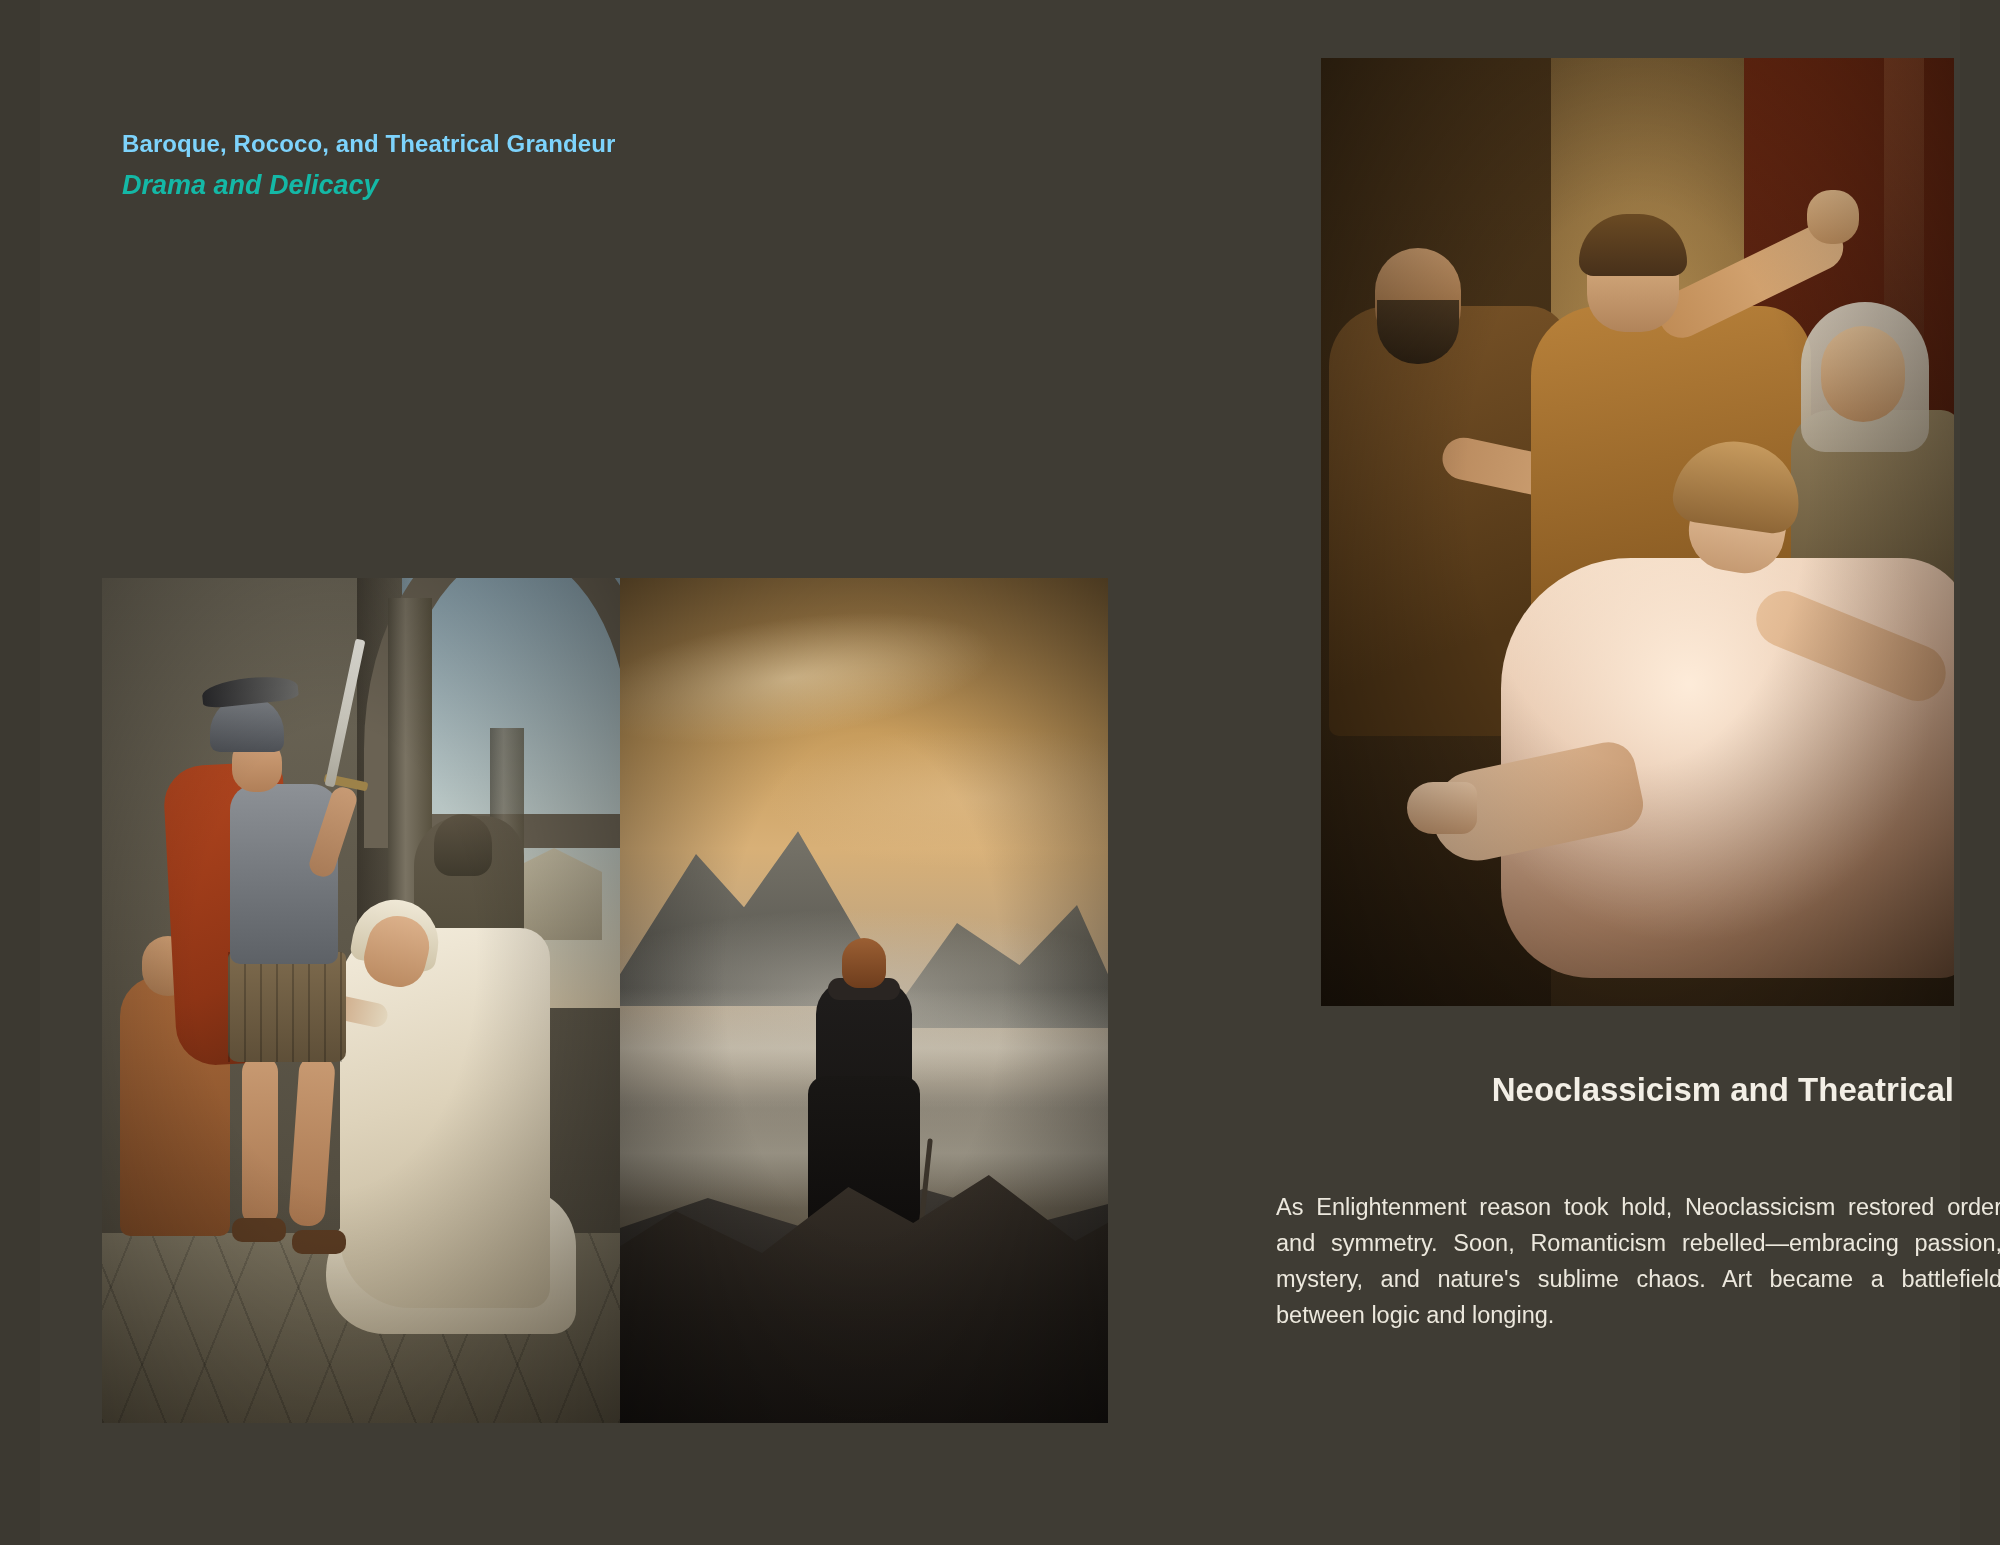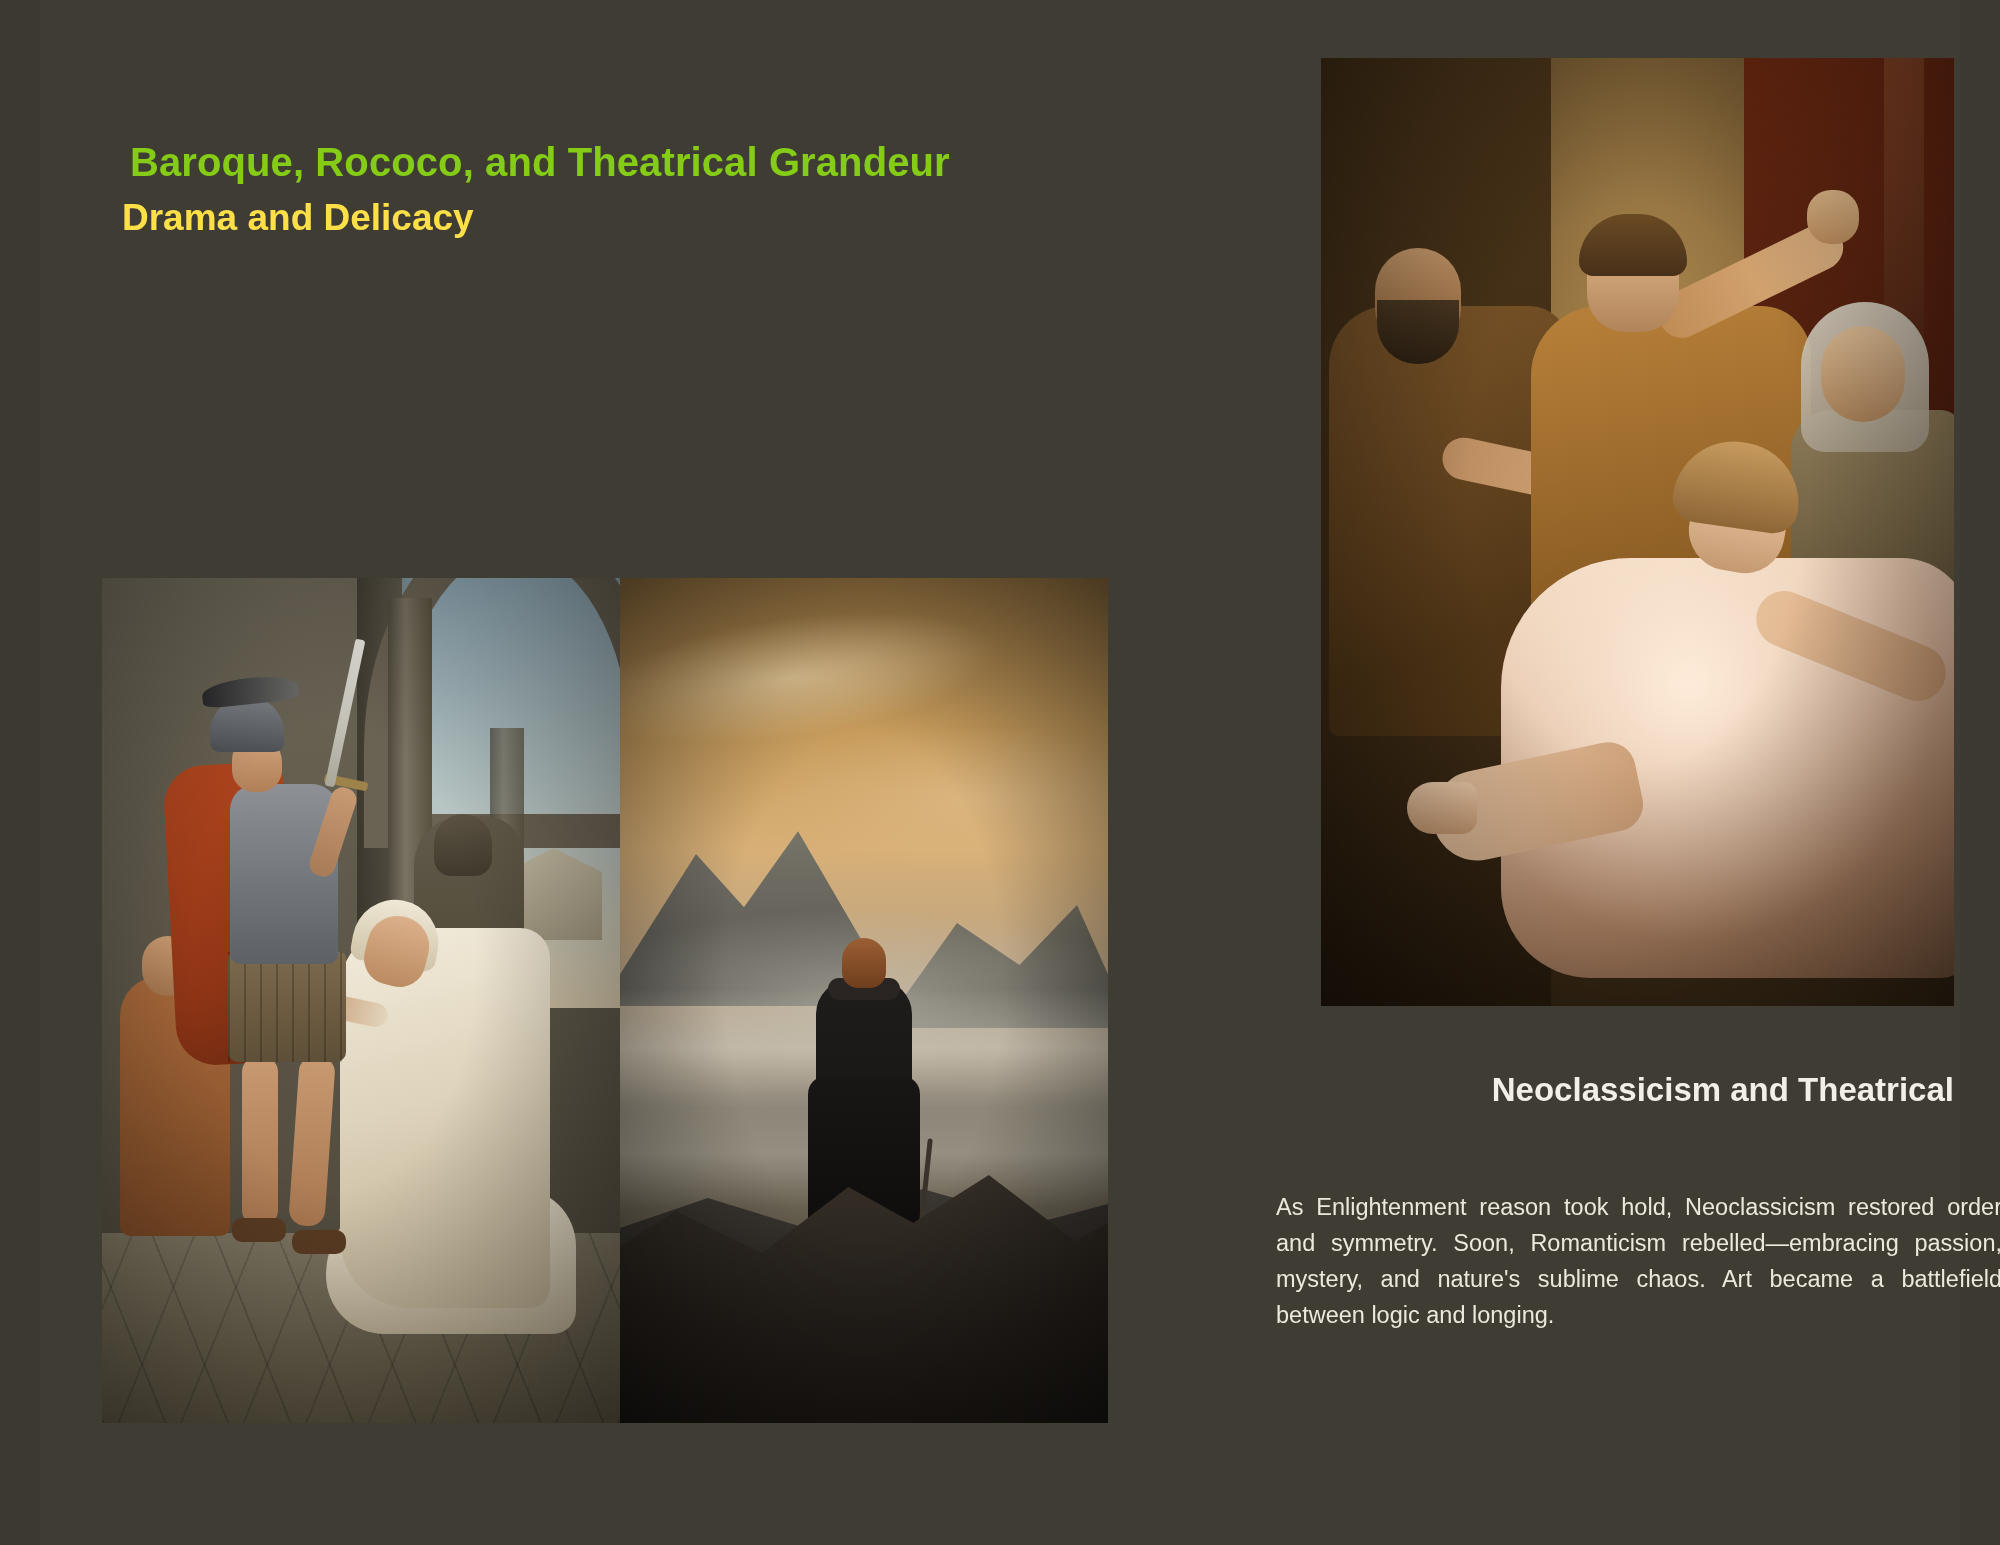--- a/index.html
+++ b/index.html
@@ -31,33 +31,34 @@
   }
 
   
   .left-col {
     position: absolute;
     left: 82px;
     top: 130px;
     width: 960px;
   }
   .section-title {
-    color: #84cc16;
-    font-size: 40px;
+    color: #7dd3fc;
+    font-size: 24px;
     font-weight: bold;
     letter-spacing: 0.1px;
     line-height: 1.2;
-    margin: 8px;
+    margin: 0;
   }
   .section-subtitle {
-    color: #fde047;
-    font-size: 37px;
+    color: #14b8a6;
+    font-size: 27px;
     font-weight: bold;
     margin: 10px 0 0 0;
     line-height: 1.2;
+    font-style: italic;
   }
   .body-text {
     color: #ece8dd;
     font-size: 23.5px;
     line-height: 1.53;
     margin: 0;
     text-align: justify;
   }
   .left-body {
     position: absolute;

